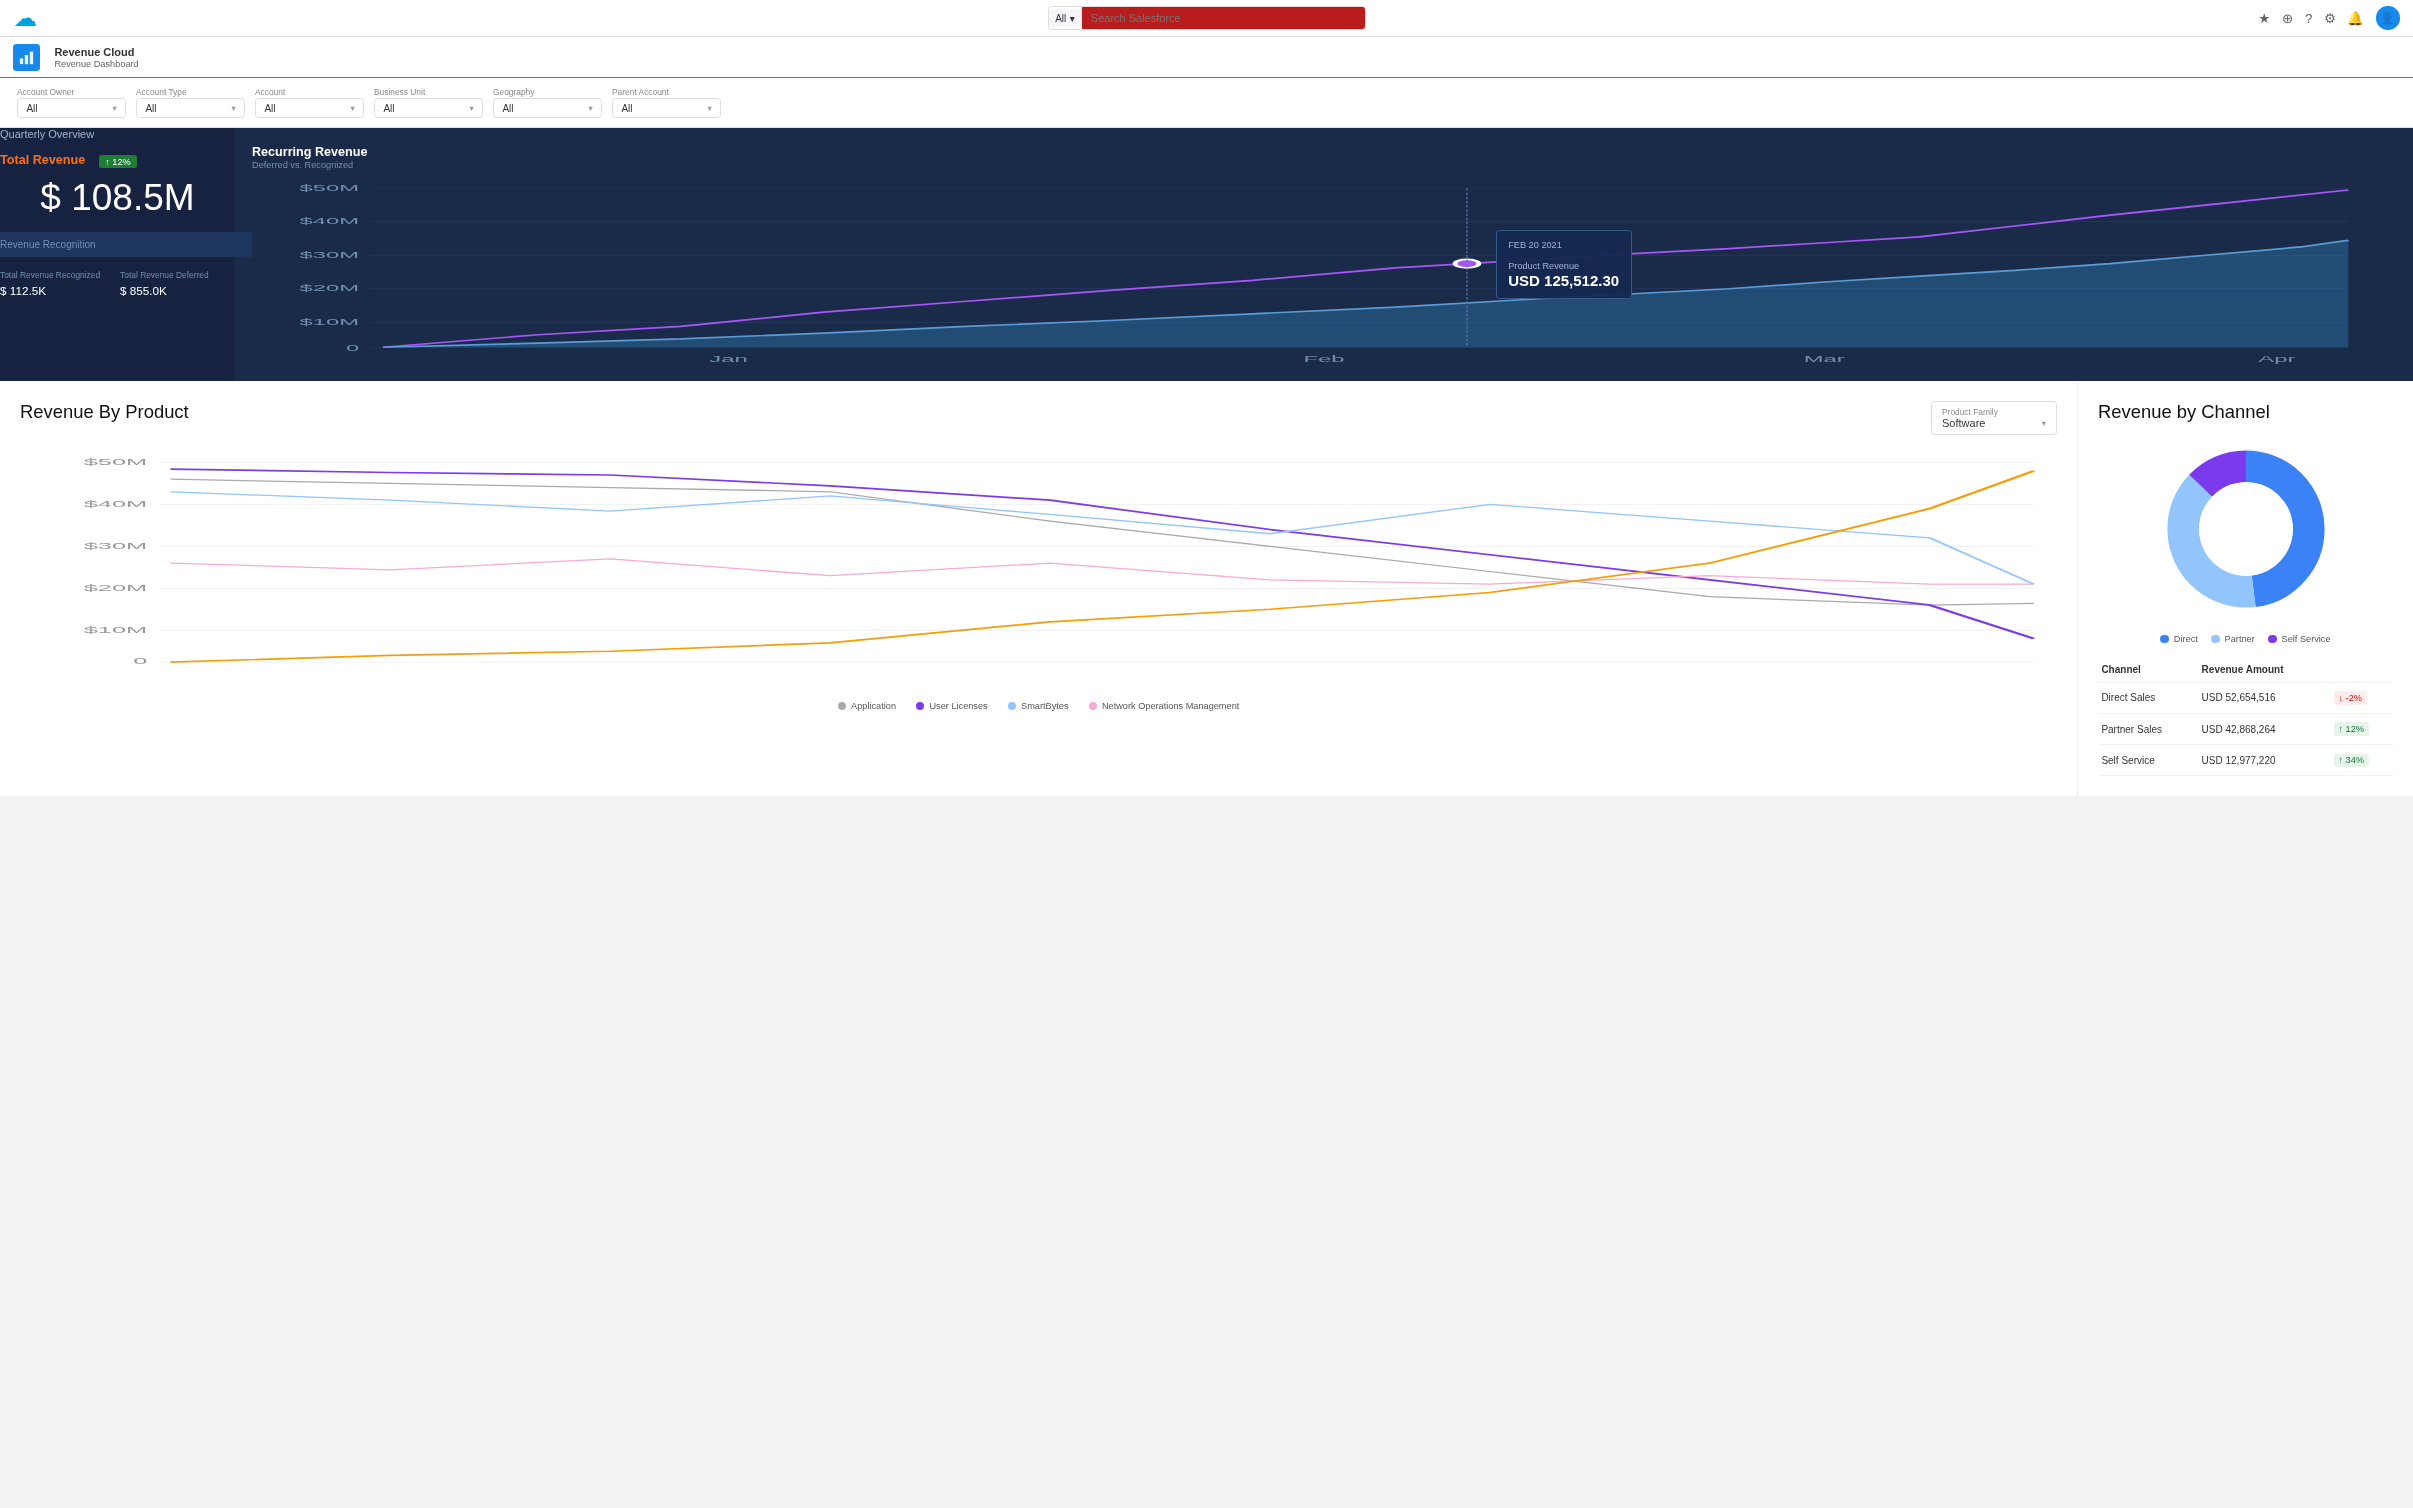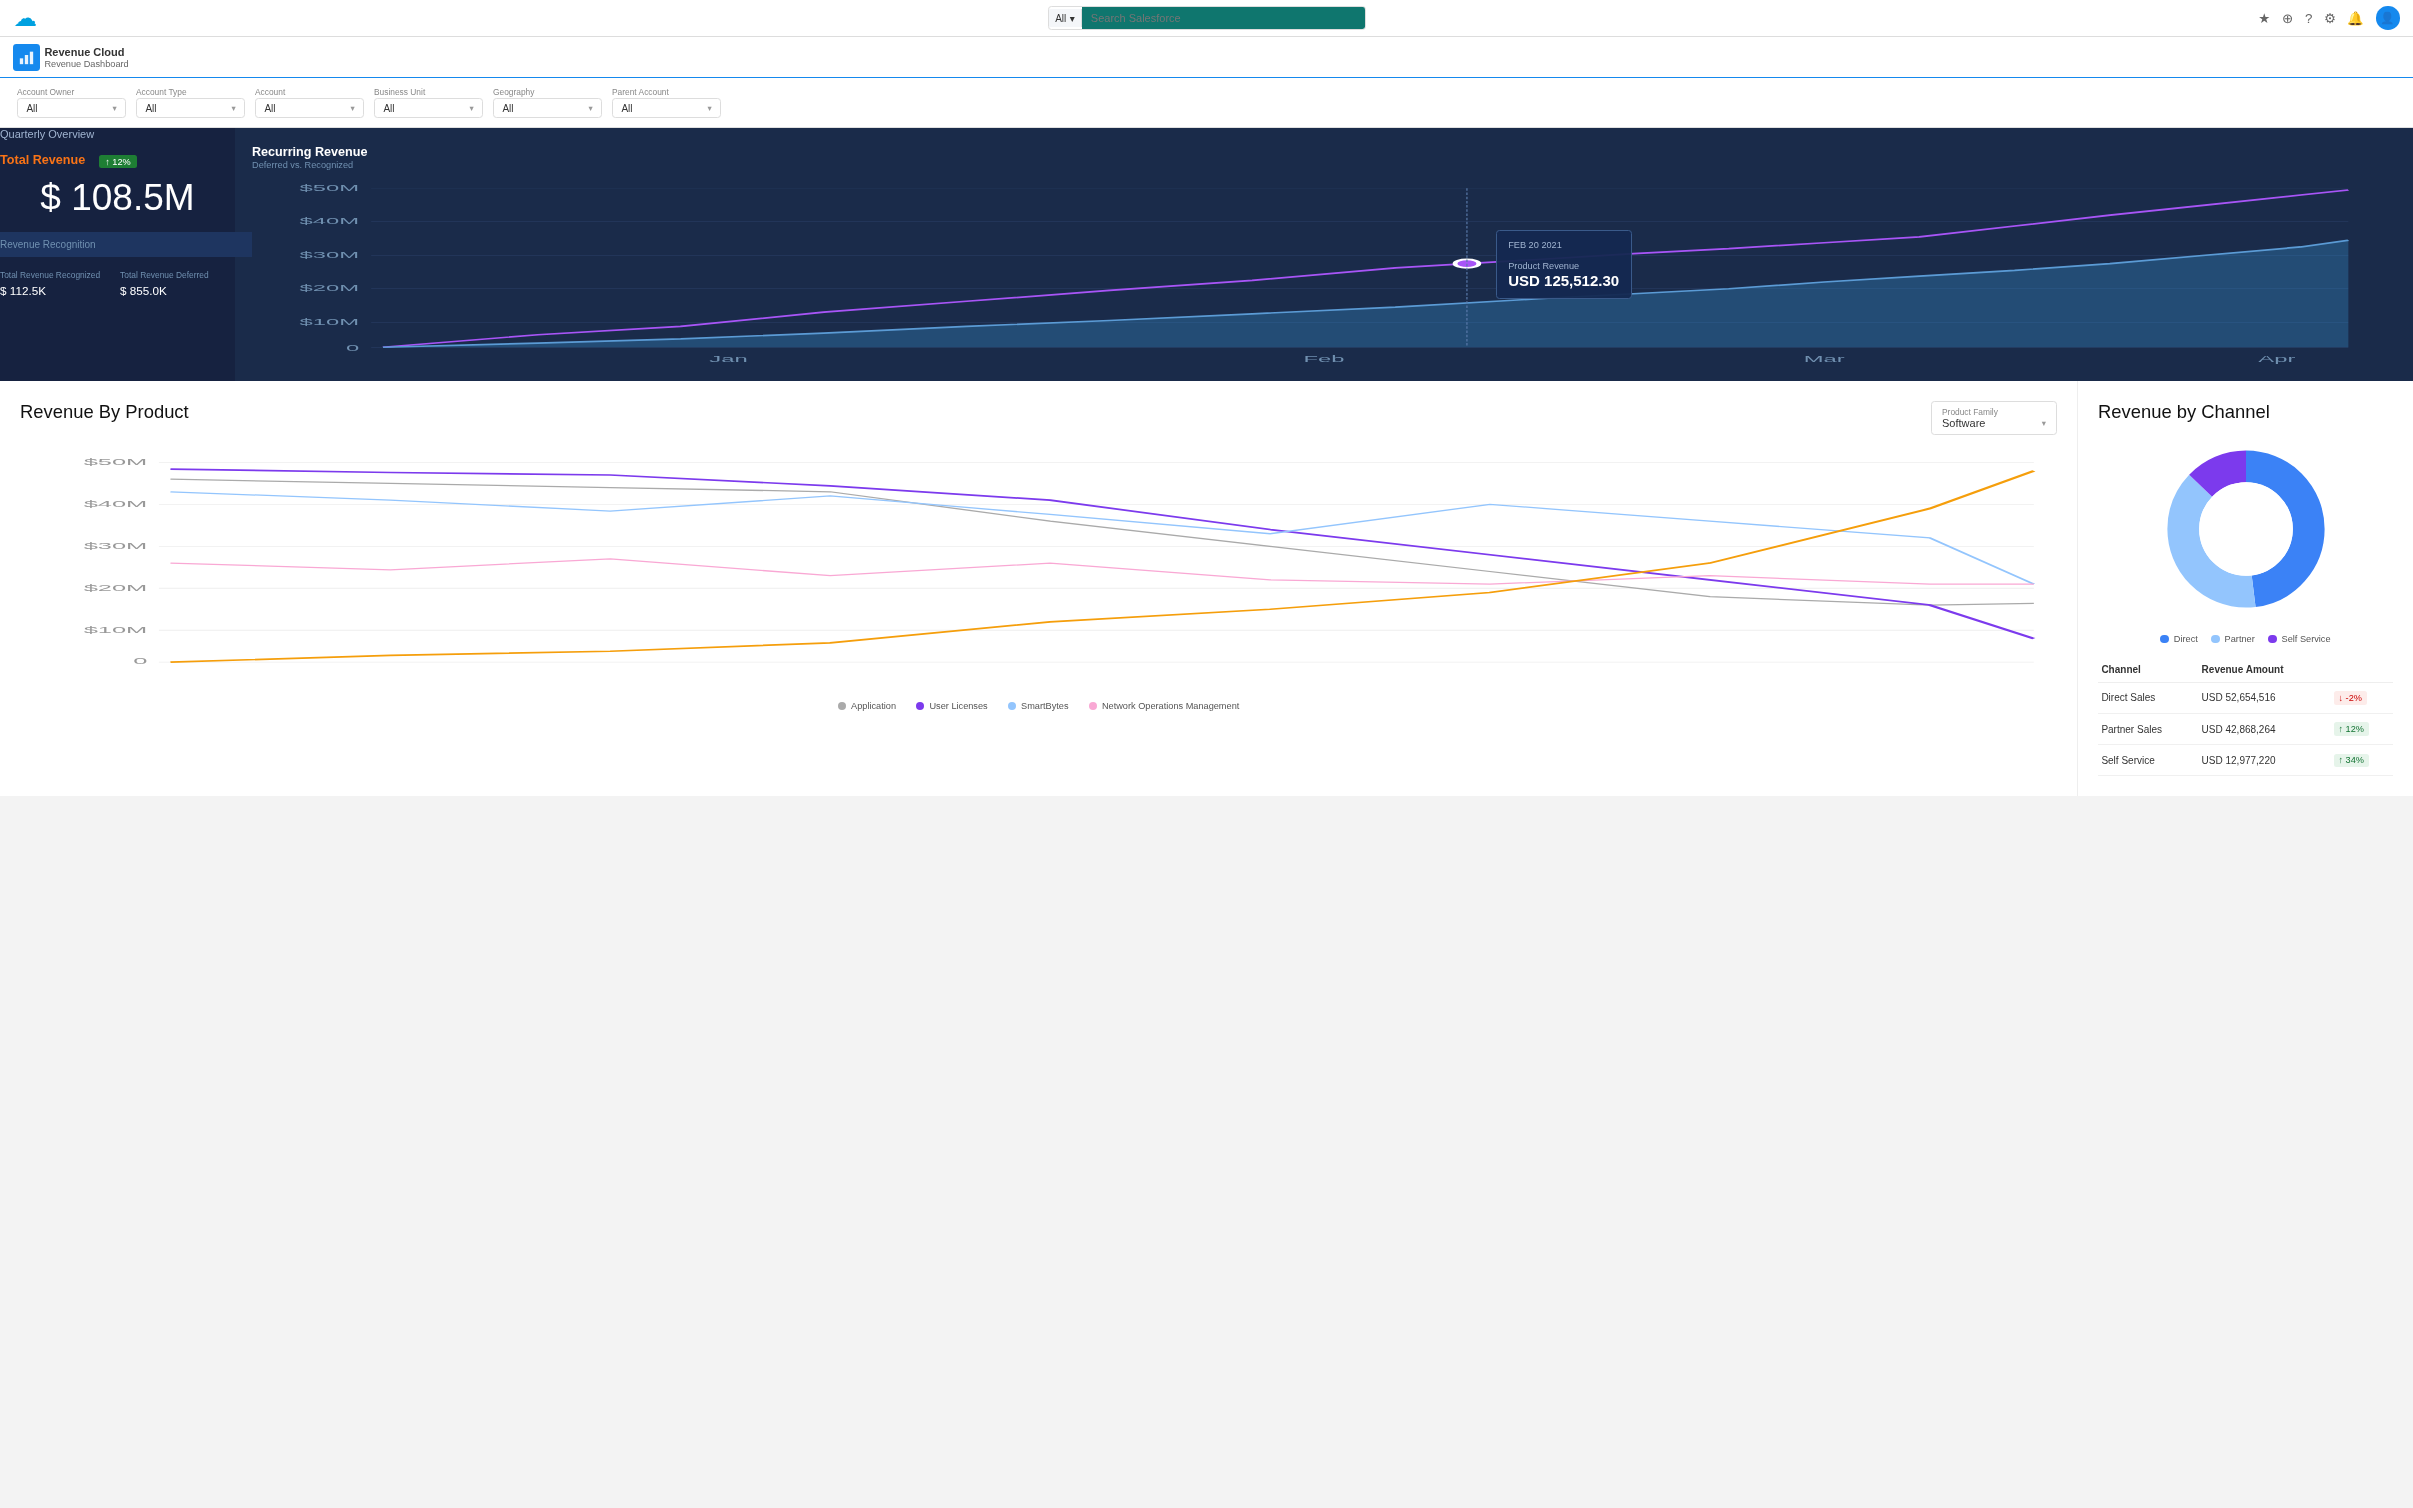--- a/index.html
+++ b/index.html
@@ -36,38 +36,38 @@
       align-items: center;
       gap: 3.4px;
       cursor: pointer;
     }
     .top-nav-search input {
       border: none;
       outline: none;
       padding: 5px 8.4px;
       font-size: 11px;
       width: 100%;
-      background: #0f766e;
+      background: #b91c1c;
     }
     .top-nav-right {
       margin-left: auto;
       display: flex;
       align-items: center;
       gap: 11.7px;
     }
     .top-nav-icon { font-size: 13.4px; color: #666; cursor: pointer; }
 
     
     .app-bar {
       background: #fff;
       border-bottom: 1.7px solid #1589ee;
       padding: 6.7px 13.4px;
       display: flex;
       align-items: center;
-      gap: 4px;
+      gap: 14px;
     }
     .app-bar-icon { 
       width: 27px; height: 27px; 
       background: #1589ee; 
       border-radius: 3.4px; 
       display: flex; align-items: center; justify-content: center;
       color: #fff; font-size: 13.4px;
     }
     .app-bar-title h2 { font-size: 11px; font-weight: 600; color: #333; line-height: 1.2; }
     .app-bar-title p { font-size: 9.2px; color: #666; }

